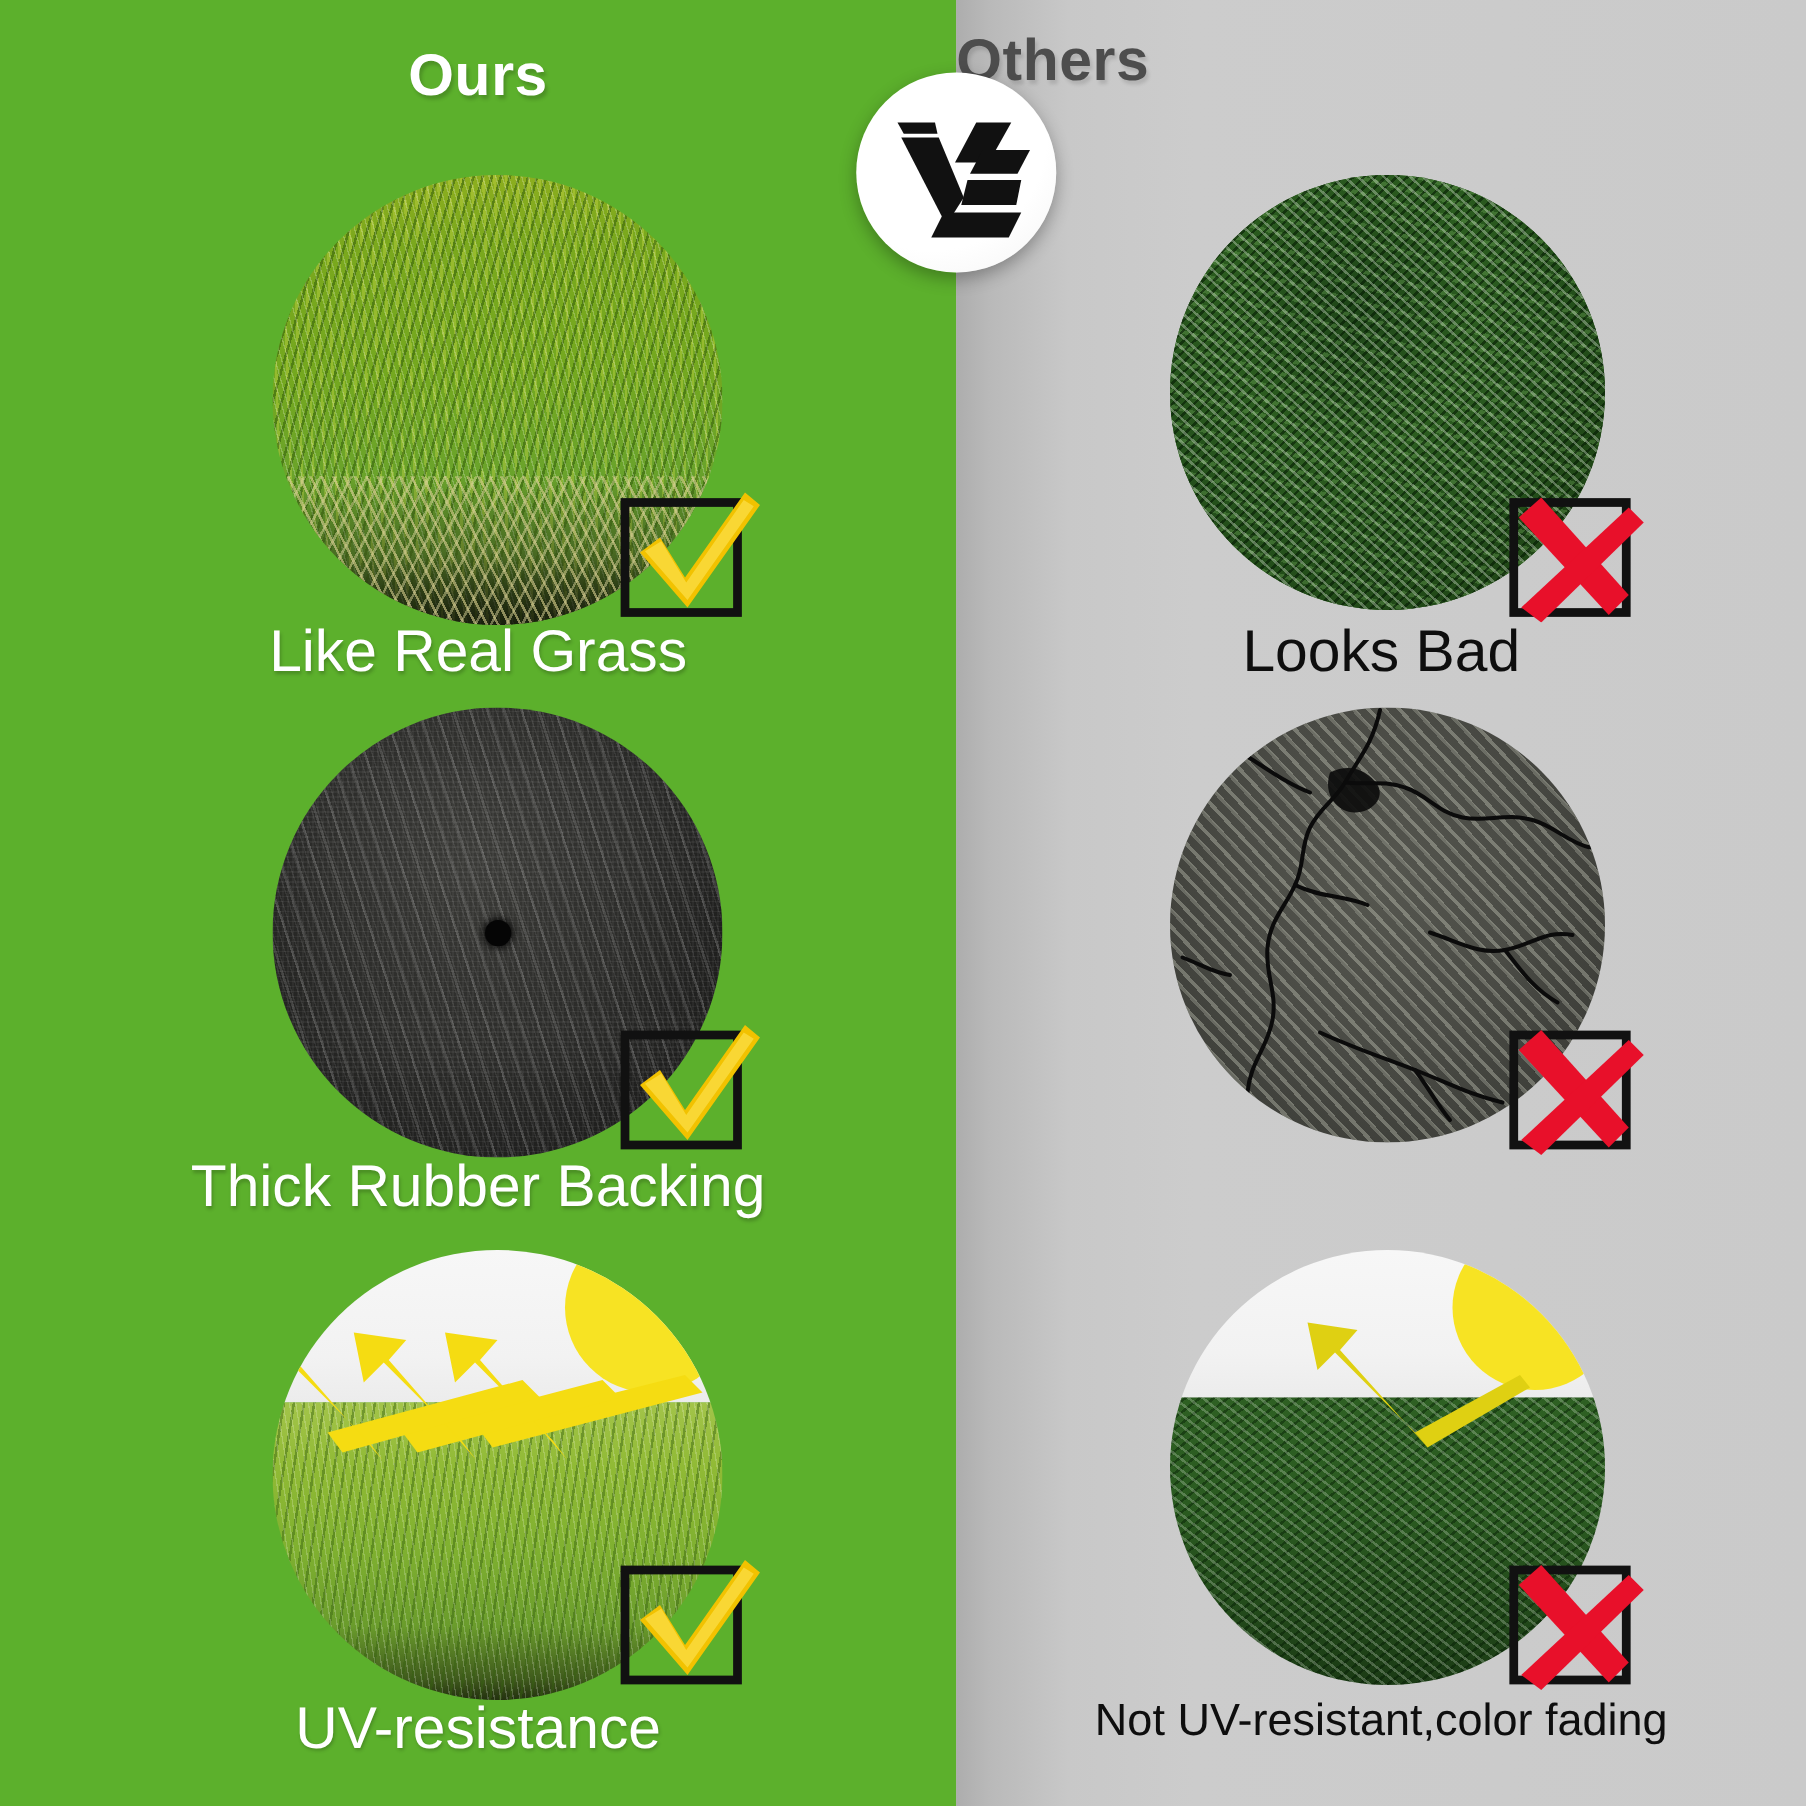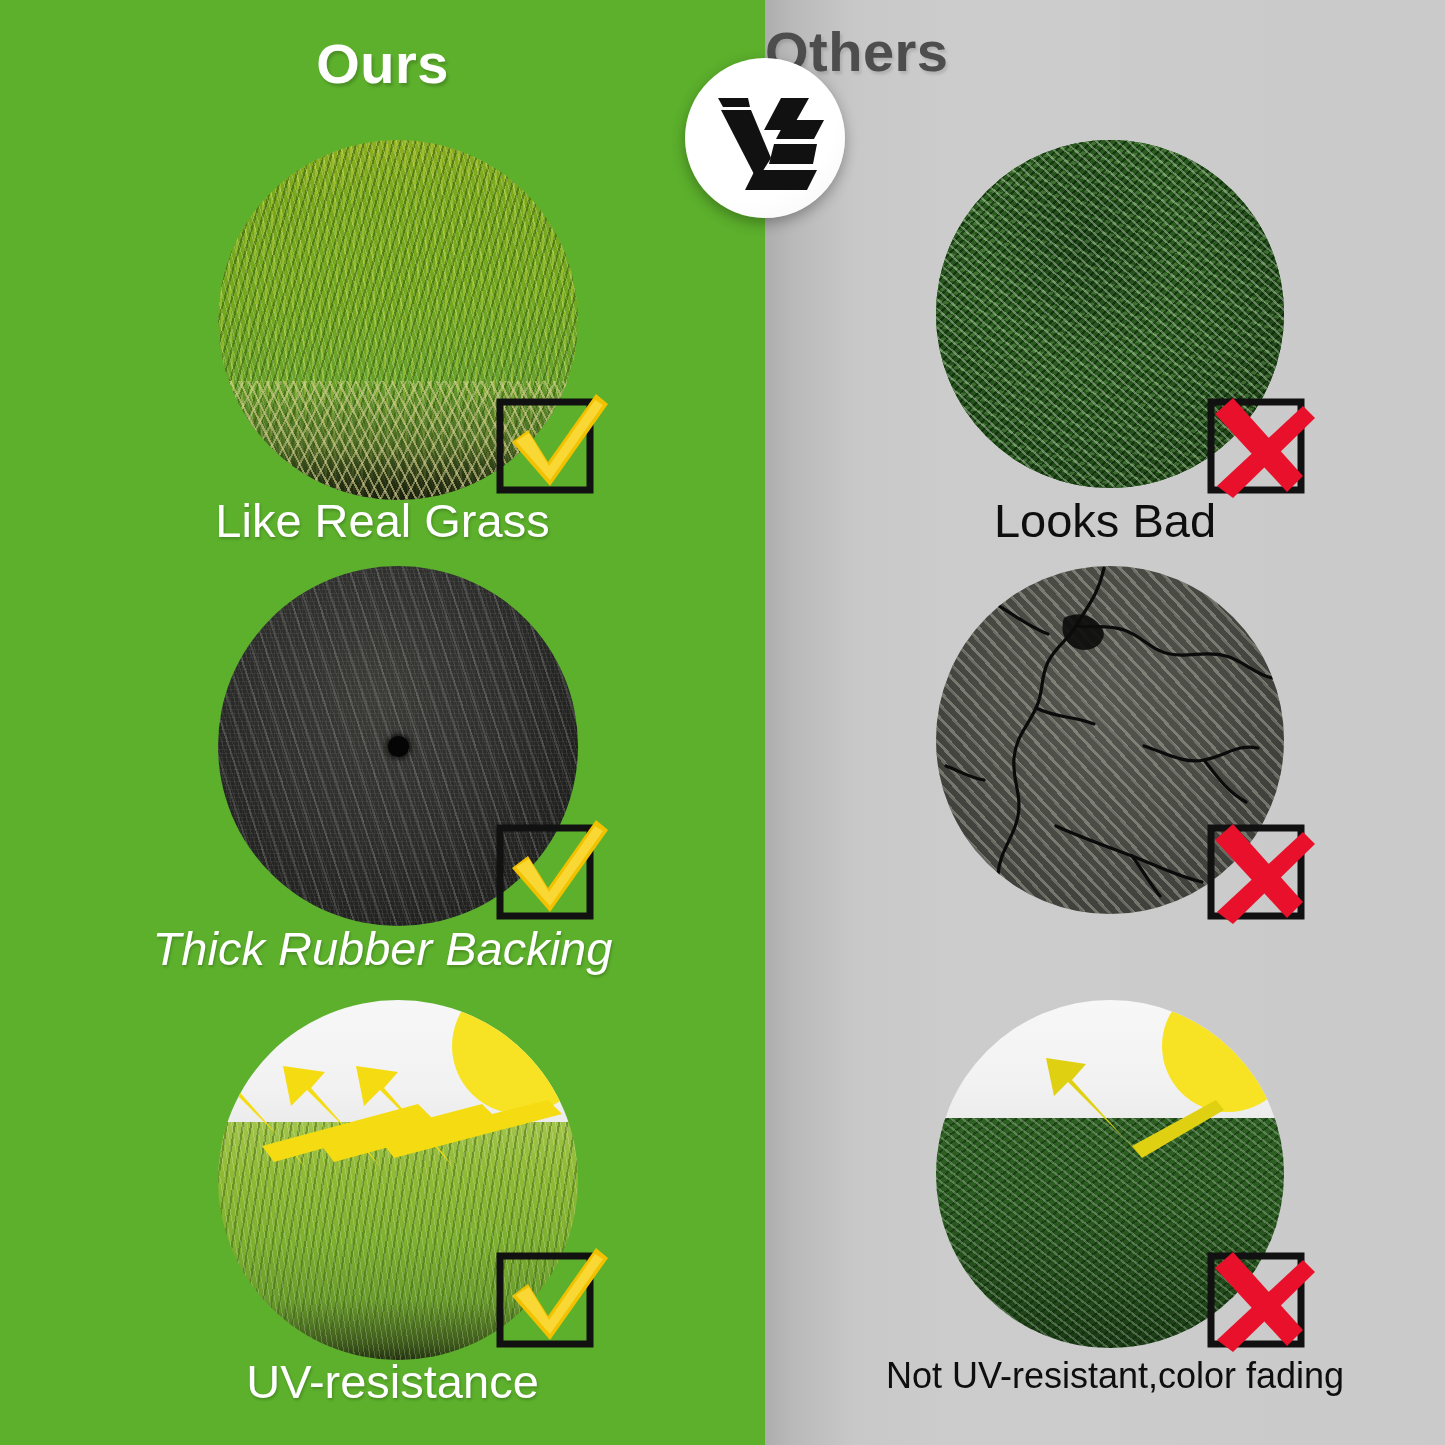--- a/index.html
+++ b/index.html
@@ -19,21 +19,21 @@
   .half-left{left:0;width:765px;background:#5cb02c;}
   .half-right{left:765px;width:680px;
     background:linear-gradient(to right,#adadad 0px,#b9b9b9 26px,#c8c8c8 90px,#cccccc 190px,#cacaca 100%);}
 
   
   .col-title{
     position:absolute;
     font-weight:bold;
     letter-spacing:.5px;
     white-space:nowrap;
-    font-size:56px;
+    font-size:47px;
     line-height:1;
   }
   .title-ours{left:0;width:765px;top:36px;text-align:center;color:#ffffff;
     text-shadow:2px 3px 3px rgba(0,0,0,.18);}
   .title-others{left:765px;width:680px;top:24px;text-align:left;color:#4d4d4d;
     text-shadow:2px 3px 3px rgba(0,0,0,.12);}
 
   
   .vs-badge{
     position:absolute;left:685px;top:58px;width:160px;height:160px;
@@ -177,22 +177,22 @@
     position:absolute;
     white-space:nowrap;
     font-size:47px;
     line-height:1;
     font-weight:400;
   }
   .cap-left{left:0;width:765px;text-align:center;color:#ffffff;
     text-shadow:1px 2px 3px rgba(0,0,0,.22);}
   .cap-right{left:765px;width:680px;text-align:center;color:#0e0e0e;}
   .cap-r1{top:497px;}
-  .cap-r2{top:925px;font-style:italic;}
-  .cap-r3{top:1358px;padding-left:10px;}
+  .cap-r2{top:925px;}
+  .cap-r3{top:1358px;}
   .cap-r3.cap-right{font-size:36px;}
 </style>
 </head>
 <body>
 
 <div class="board">
 
   <div class="half half-left"></div>
   <div class="half half-right"></div>
 

